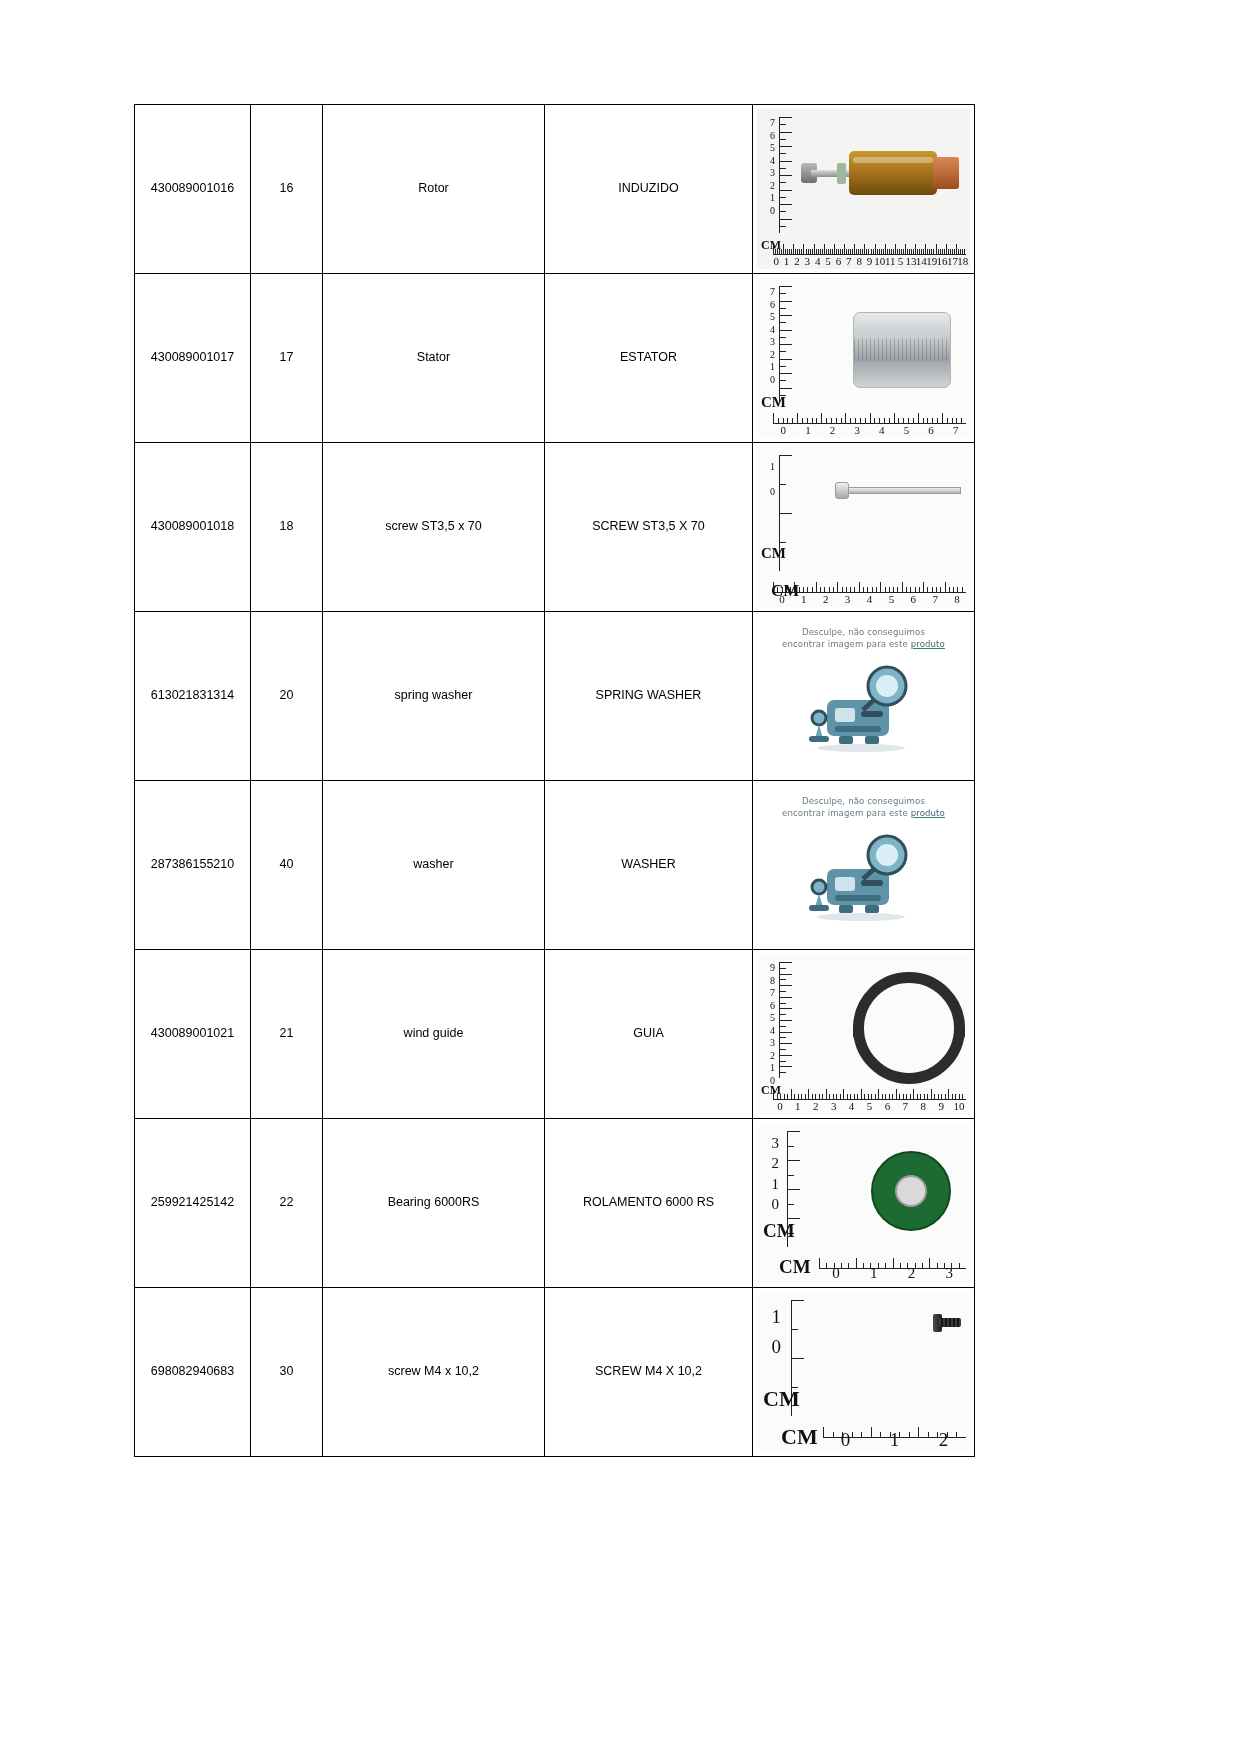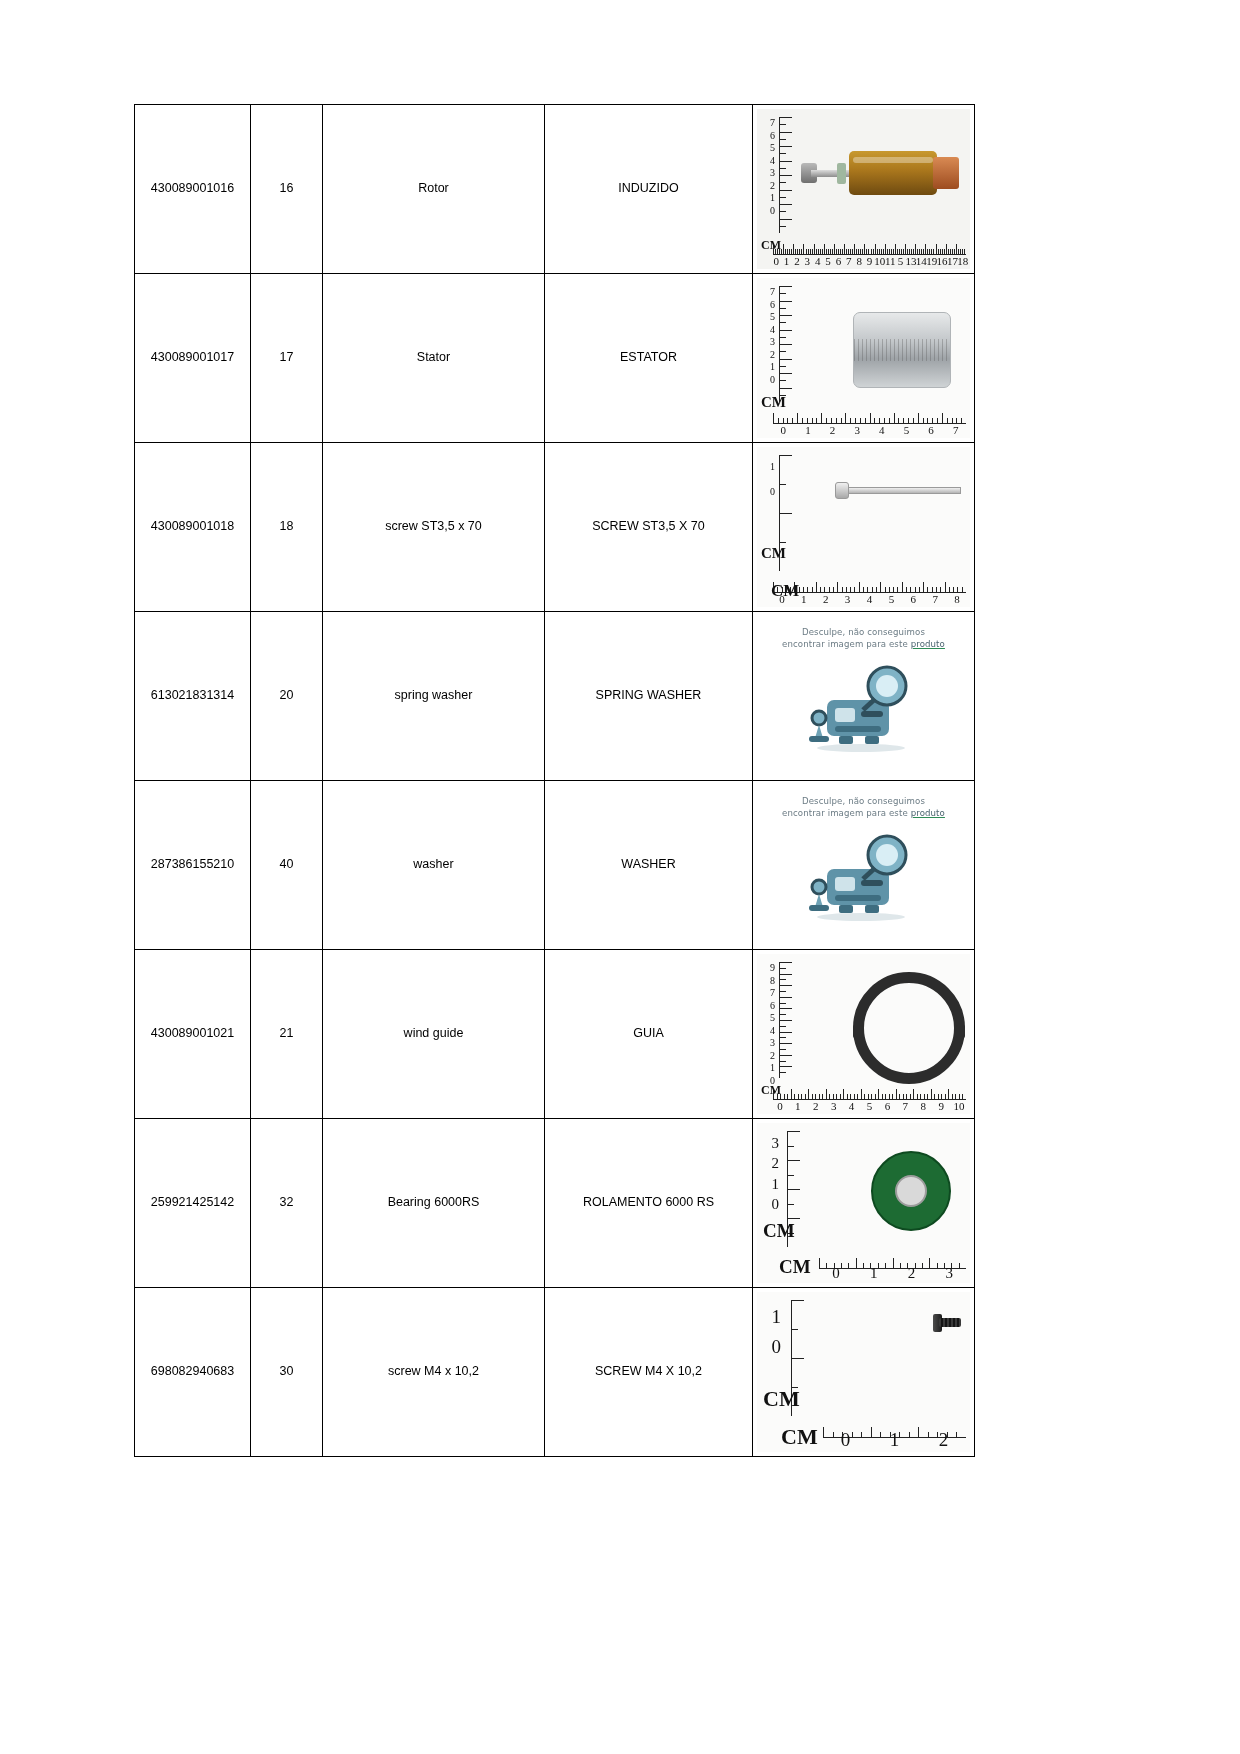--- a/index.html
+++ b/index.html
@@ -867,21 +867,21 @@
             </div>
           </div>
         </td>
       </tr>
 
       <tr>
         <td>
             <span class="cell-text">259921425142</span>
           </td>
         <td>
-            <span class="cell-text">32</span>
+            <span class="cell-text">22</span>
           </td>
         <td>
             <span class="cell-text">Bearing 6000RS</span>
           </td>
         <td>
             <span class="cell-text">ROLAMENTO 6000 RS</span>
           </td>
         <td class="img-cell">
           <div class="img-box">
             <div class="photo white">

